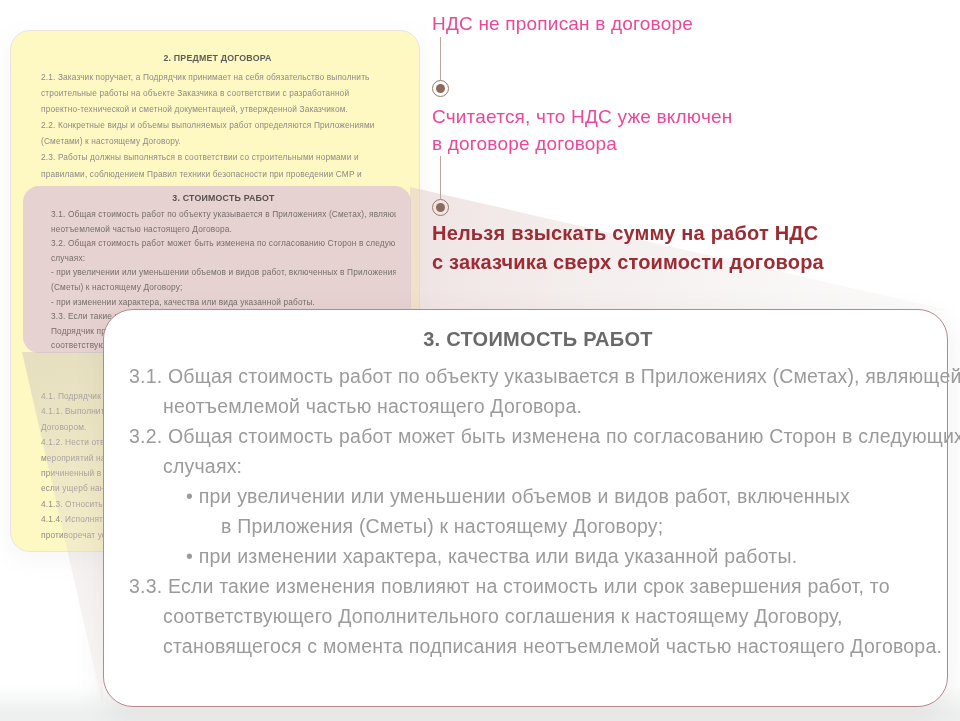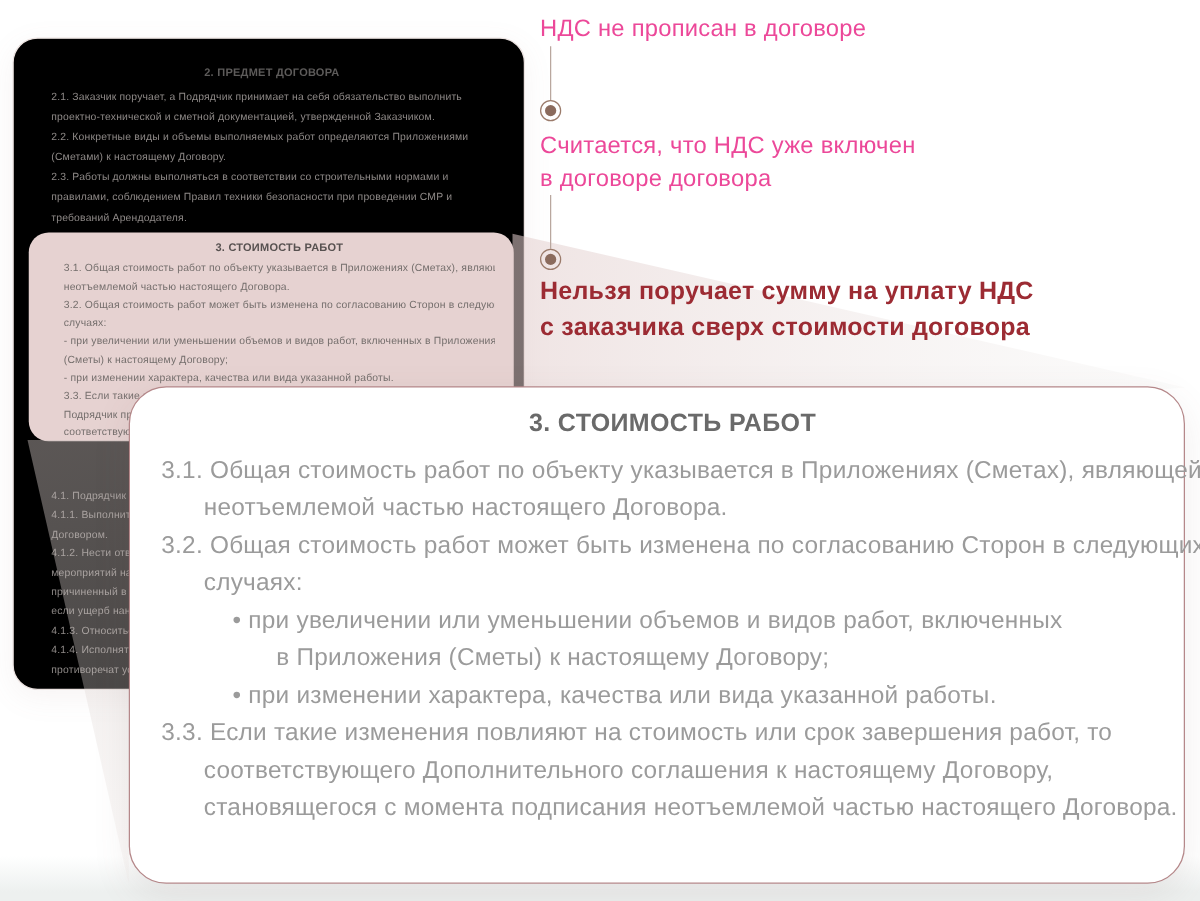--- a/index.html
+++ b/index.html
@@ -4,21 +4,21 @@
 <style>
   html,body{margin:0;padding:0;}
   body{
     width:960px;height:721px;position:relative;overflow:hidden;
     font-family:"Liberation Sans",sans-serif;
     background:linear-gradient(180deg,#ffffff 0%,#ffffff 95%,#edf0ef 99%);
   }
   
   .page{
     position:absolute;left:10px;top:30px;width:408px;height:520px;
-    background:#000000;border:1px solid #ece3e1;border-radius:20px;
+    background:#fef9c3;border:1px solid #ece3e1;border-radius:20px;
     box-shadow:0 6px 24px rgba(150,120,120,0.08);
   }
   .doc-head{
     text-align:center;font-size:8.8px;font-weight:bold;color:#5d5b5a;
     letter-spacing:.2px;line-height:13px;
   }
   .sec2{padding:21px 25px 0 30px;}
   .sec2 .doc-head{margin-bottom:4px;}
   .dline{
     font-size:8.3px;color:#8e8987;letter-spacing:.15px;line-height:16.1px;
@@ -66,20 +66,21 @@
   .i2{padding-left:82px;}
   .i3{padding-left:117px;}
 </style>
 </head>
 <body>
 
 <div class="page">
   <div class="sec2">
     <div class="doc-head">2. ПРЕДМЕТ ДОГОВОРА</div>
     <div class="dline">2.1. Заказчик поручает, а Подрядчик принимает на себя обязательство выполнить</div>
+    <div class="dline">строительные работы на объекте Заказчика в соответствии с разработанной</div>
     <div class="dline">проектно-технической и сметной документацией, утвержденной Заказчиком.</div>
     <div class="dline">2.2. Конкретные виды и объемы выполняемых работ определяются Приложениями</div>
     <div class="dline">(Сметами) к настоящему Договору.</div>
     <div class="dline">2.3. Работы должны выполняться в соответствии со строительными нормами и</div>
     <div class="dline">правилами, соблюдением Правил техники безопасности при проведении СМР и</div>
     <div class="dline">требований Арендодателя.</div>
   </div>
 
   <div class="highlight-block">
     <div class="doc-head">3. СТОИМОСТЬ РАБОТ</div>
@@ -134,21 +135,21 @@
 <div class="callout" style="top:103px;">
   <div>Считается, что НДС уже включен</div>
   <div>в договоре договора</div>
 </div>
 <div class="connector-line" style="top:156px;height:43px;"></div>
 <div class="connector-dot" style="left:432px;top:199px;">
     <div class="core"></div>
   </div>
 
 <div class="callout warning" style="top:219px;">
-  <div>Нельзя поручает сумму на уплату НДС</div>
+  <div>Нельзя взыскать сумму на работ НДС</div>
   <div>с заказчика сверх стоимости договора</div>
 </div>
 
 <div class="panel">
   <div class="panel-head">3. СТОИМОСТЬ РАБОТ</div>
   <div class="panel-body">
     <div class="pline i0">3.1. Общая стоимость работ по объекту указывается в Приложениях (Сметах), являющейся</div>
     <div class="pline i1">неотъемлемой частью настоящего Договора.</div>
     <div class="pline i0">3.2. Общая стоимость работ может быть изменена по согласованию Сторон в следующих</div>
     <div class="pline i1">случаях:</div>

